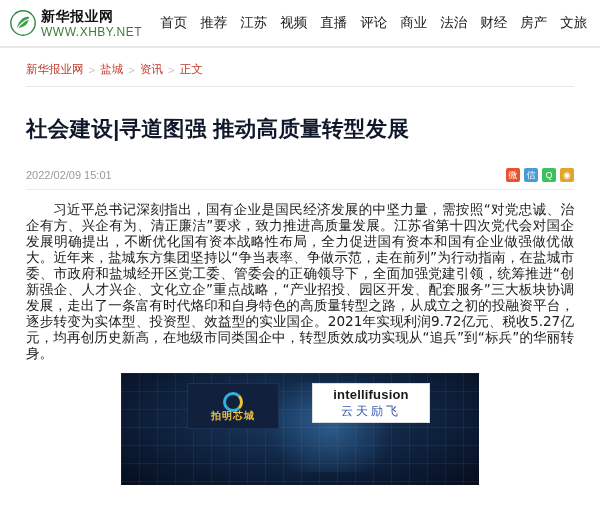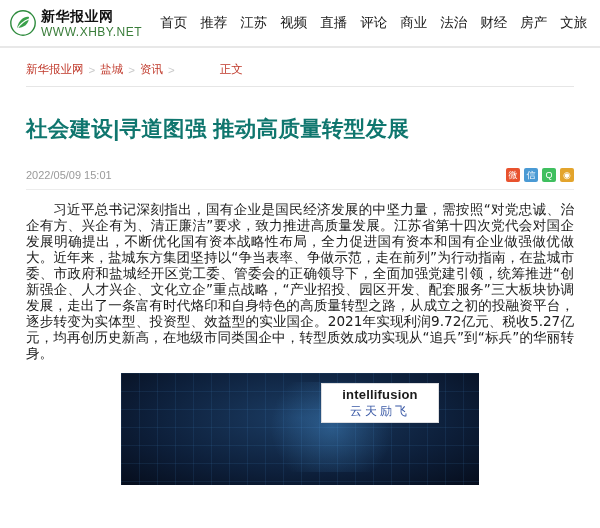--- a/index.html
+++ b/index.html
@@ -64,28 +64,28 @@
   .crumb {
     font-size: 11.5px;
     color: #c0392b;
     display: flex;
     align-items: center;
     gap: 5px;
     padding-bottom: 9px;
     border-bottom: 1px solid #e6e6e6;
   }
   .crumb .sep { color: #c9c9c9; }
-  .crumb .c-cur { color: #c0392b; margin-left: 40px; }
+  .crumb .c-cur { color: #c0392b; }
 
   
   .headline {
     padding: 13px 26px 0 26px;
     font-size: 21.5px;
     font-weight: bold;
-    color: #0f766e;
+    color: #0f172a;
     letter-spacing: .3px;
   }
   .metarow {
     padding: 10px 26px 0 26px;
     display: flex;
     align-items: center;
     justify-content: space-between;
     border-bottom: 1px solid #ececec;
     padding-bottom: 7px;
     margin: 7px 26px 0 26px;
@@ -154,21 +154,21 @@
     position: absolute;
     background: #f2f3f5;
     border: 1px solid #dcdde0;
     display: flex;
     align-items: center;
     justify-content: center;
     color: #1a2b4c;
     font-weight: bold;
   }
   .card-a { left: 66px; top: 10px; width: 92px; height: 46px; background: #11213c; border-color:#1c3154; }
-  .card-b { left: 200px; top: 10px; width: 118px; height: 40px; background: #ffffff; }
+  .card-b { left: 191px; top: 10px; width: 118px; height: 40px; background: #ffffff; }
   .logo-a-txt {
     color: #f0c040; font-size: 10px; letter-spacing: 1px;
     position: absolute; bottom: 5px; left: 50%; transform: translateX(-50%);
     white-space: nowrap;
   }
   .ring {
     width: 20px; height: 20px; border-radius: 50%;
     border: 3px solid #2fb3e0;
     border-right-color: #f0c040;
     position: absolute; top: 8px; left: 50%; transform: translateX(-50%);
@@ -220,37 +220,41 @@
     <span class="sep">&gt;</span>
     <span>资讯</span>
     <span class="sep">&gt;</span>
     <span class="c-cur">正文</span>
   </div>
 </div>
 
 <h1 class="headline">社会建设|寻道图强 推动高质量转型发展</h1>
 
 <div class="metarow">
-  <span class="meta-date">2022/05/09 15:01</span>
+  <span class="meta-date">2022/02/09 15:01</span>
   <span class="share">
     <span class="ic ic-1">微</span>
     <span class="ic ic-2">信</span>
     <span class="ic ic-3">Q</span>
     <span class="ic ic-4">◉</span>
   </span>
 </div>
 
 <div class="article">
   <p>习近平总书记深刻指出，国有企业是国民经济发展的中坚力量，需按照“对党忠诚、治企有方、兴企有为、清正廉洁”要求，致力推进高质量发展。江苏省第十四次党代会对国企发展明确提出，不断优化国有资本战略性布局，全力促进国有资本和国有企业做强做优做大。近年来，盐城东方集团坚持以“争当表率、争做示范，走在前列”为行动指南，在盐城市委、市政府和盐城经开区党工委、管委会的正确领导下，全面加强党建引领，统筹推进“创新强企、人才兴企、文化立企”重点战略，“产业招投、园区开发、配套服务”三大板块协调发展，走出了一条富有时代烙印和自身特色的高质量转型之路，从成立之初的投融资平台，逐步转变为实体型、投资型、效益型的实业国企。2021年实现利润9.72亿元、税收5.27亿元，均再创历史新高，在地级市同类国企中，转型质效成功实现从“追兵”到“标兵”的华丽转身。</p>
 </div>
 
 <div class="figure">
   <div class="fig-grid"></div>
   <div class="fig-glow"></div>
 
+  <div class="logo-card card-a">
+    <span class="ring"></span>
+    <span class="logo-a-txt">拍明芯城</span>
+  </div>
 
   <div class="logo-card card-b">
     <span class="intell">
       <span>intellifusion</span><br>
       <span class="sub">云天励飞</span>
     </span>
   </div>
 
 </div>
 

